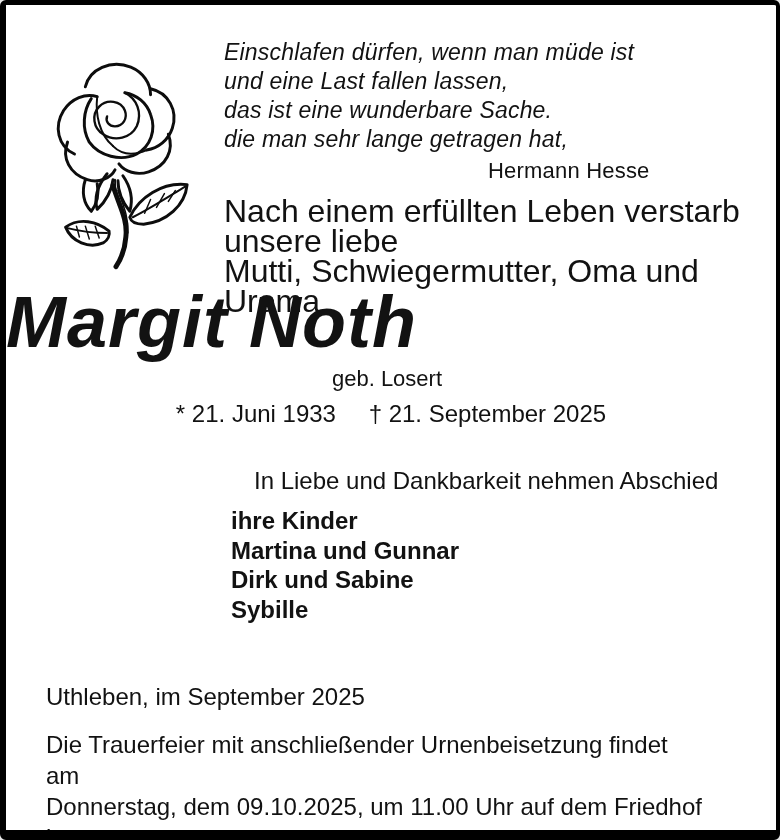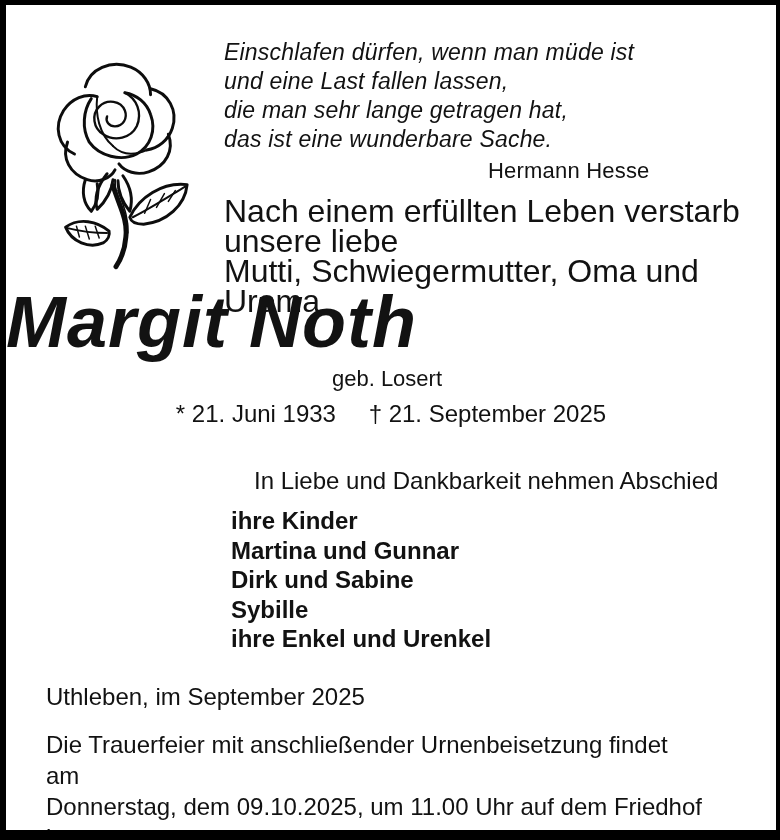--- a/index.html
+++ b/index.html
@@ -10,20 +10,21 @@
   }
   .card {
     position: relative;
     width: 780px;
     height: 840px;
     background: #ffffff;
     border-style: solid;
     border-color: #000000;
     border-width: 5px 4px 10px 6px;
     overflow: hidden;
+    border-radius: 6px;
   }
   
   .rose {
     position: absolute;
     left: 24px;
     top: 30px;
     width: 168px;
     height: 238px;
   }
   
@@ -144,22 +145,22 @@
       <path d="M96 58 C 108 64, 114 78, 108 92 C 102 104, 86 108, 74 100 C 64 94, 62 80, 70 72 C 78 64, 92 66, 96 76 C 99 84, 94 92, 86 92 C 80 92, 76 87, 78 82" stroke-width="2.4"></path>
 
       <path d="M68 62 C 66 80, 70 100, 84 112" stroke-width="2"></path>
       <path d="M118 116 C 104 122, 92 120, 84 112" stroke-width="2"></path>
     </g>
   </svg>
 
   <div class="quote">
     <div>Einschlafen dürfen, wenn man müde ist</div>
     <div>und eine Last fallen lassen,</div>
+    <div>das ist eine wunderbare Sache.</div>
     <div>die man sehr lange getragen hat,</div>
-    <div>das ist eine wunderbare Sache.</div>
     <div class="quote-attribution">Hermann Hesse</div>
   </div>
 
   <div class="intro">
     <div>Nach einem erfüllten Leben verstarb unsere liebe</div>
     <div>Mutti, Schwiegermutter, Oma und Uroma</div>
   </div>
 
   <div class="name">Margit Noth</div>
   <div class="birth-name">geb. Losert</div>
@@ -167,21 +168,20 @@
     <span class="birth-date">* 21. Juni 1933</span>
     <span class="death-date">† 21. September 2025</span>
   </div>
 
   <div class="farewell-heading">In Liebe und Dankbarkeit nehmen Abschied</div>
   <ul class="mourners">
     <li>ihre Kinder</li>
     <li>Martina und Gunnar</li>
     <li>Dirk und Sabine</li>
     <li>Sybille</li>
-    <li>ihre Enkel und Urenkel</li>
   </ul>
 
   <div class="footer">
     <div class="place-date">Uthleben, im September 2025</div>
     <div class="ceremony">
       <div>Die Trauerfeier mit anschließender Urnenbeisetzung findet am</div>
       <div>Donnerstag, dem 09.10.2025, um 11.00 Uhr auf dem Friedhof in</div>
 
     </div>
   </div>

